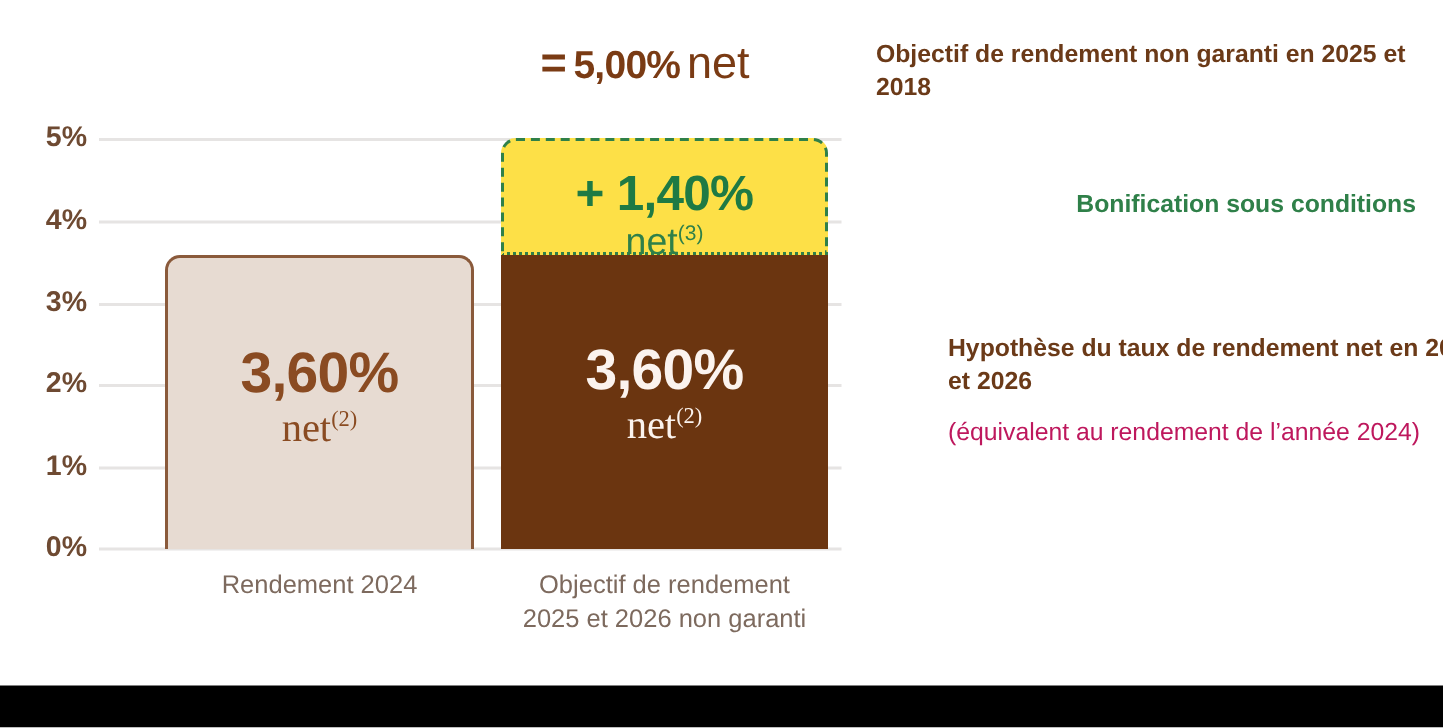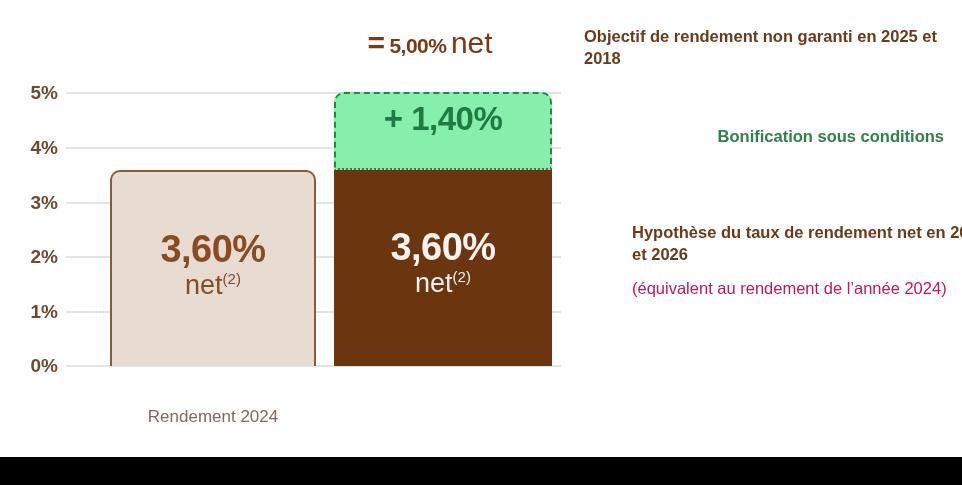--- a/index.html
+++ b/index.html
@@ -83,40 +83,41 @@
     display: block;
     font-size: 38px;
     font-weight: bold;
     letter-spacing: -0.5px;
   }
   .bar-value .small {
     display: block;
     font-size: 27px;
     font-weight: normal;
     margin-top: 1px;
+    font-family: Liberation Serif, serif;
   }
   .bar-value .sup {
     font-size: 15px;
     vertical-align: super;
     line-height: 0;
   }
 
   
   #bonus-block {
     position: absolute;
     left: 334px;
     top: 92px;
     width: 218px;
     height: 78px;
-    background: #86efac;
+    background: #fde047;
     border: 2px dashed #2f8049;
     border-bottom: 2px dotted #2f8049;
     border-radius: 10px 10px 0 0;
     text-align: center;
-    padding-top: 6px;
+    padding-top: 16px;
   }
   #bonus-block .big {
     display: block;
     font-size: 33px;
     font-weight: bold;
     color: #1f7a44;
     letter-spacing: -0.5px;
   }
   #bonus-block .small {
     display: block;
@@ -141,39 +142,39 @@
     white-space: nowrap;
     color: #7a3b14;
     line-height: 1;
   }
   #total-headline .eq {
     font-size: 30px;
     font-weight: bold;
     vertical-align: baseline;
   }
   #total-headline .val {
-    font-size: 21px;
+    font-size: 26px;
     font-weight: bold;
     letter-spacing: -0.5px;
   }
   #total-headline .unit {
     font-size: 30px;
     font-weight: normal;
   }
 
   
   .xlabel {
     position: absolute;
     top: 379px;
     text-align: center;
     font-size: 17px;
     color: #7d6a5e;
     line-height: 1.35;
   }
-  #xlabel-0 { left: 110px; width: 206px; margin-top: 27px; }
+  #xlabel-0 { left: 110px; width: 206px; }
   #xlabel-1 { left: 334px; width: 218px; }
 
   
   #annotations {
     position: absolute;
     left: 584px;
     top: 0;
     width: 378px;
     height: 440px;
   }
@@ -239,30 +240,35 @@
 
     <div id="bar-left" class="bar">
       <div class="bar-value">
         <span class="big">3,60%</span>
         <span class="small"><span>net</span><span class="sup">(2)</span></span>
       </div>
     </div>
 
     <div id="bonus-block">
       <span class="big">+ 1,40%</span>
+      <span class="small"><span>net</span><span class="sup">(3)</span></span>
     </div>
 
     <div id="bar-right" class="bar">
       <div class="bar-value">
         <span class="big">3,60%</span>
         <span class="small"><span>net</span><span class="sup">(2)</span></span>
       </div>
     </div>
 
     <div class="xlabel" id="xlabel-0">Rendement 2024</div>
+    <div class="xlabel" id="xlabel-1">
+      <span>Objectif de rendement</span><br>
+      <span>2025 et 2026 non garanti</span>
+    </div>
 
   </div>
 
   <div id="annotations">
 
     <div class="anno" id="anno-objectif">
       <div class="title">Objectif de rendement non garanti en 2025 et 2018</div>
     </div>
 
     <div class="anno" id="anno-bonification">

